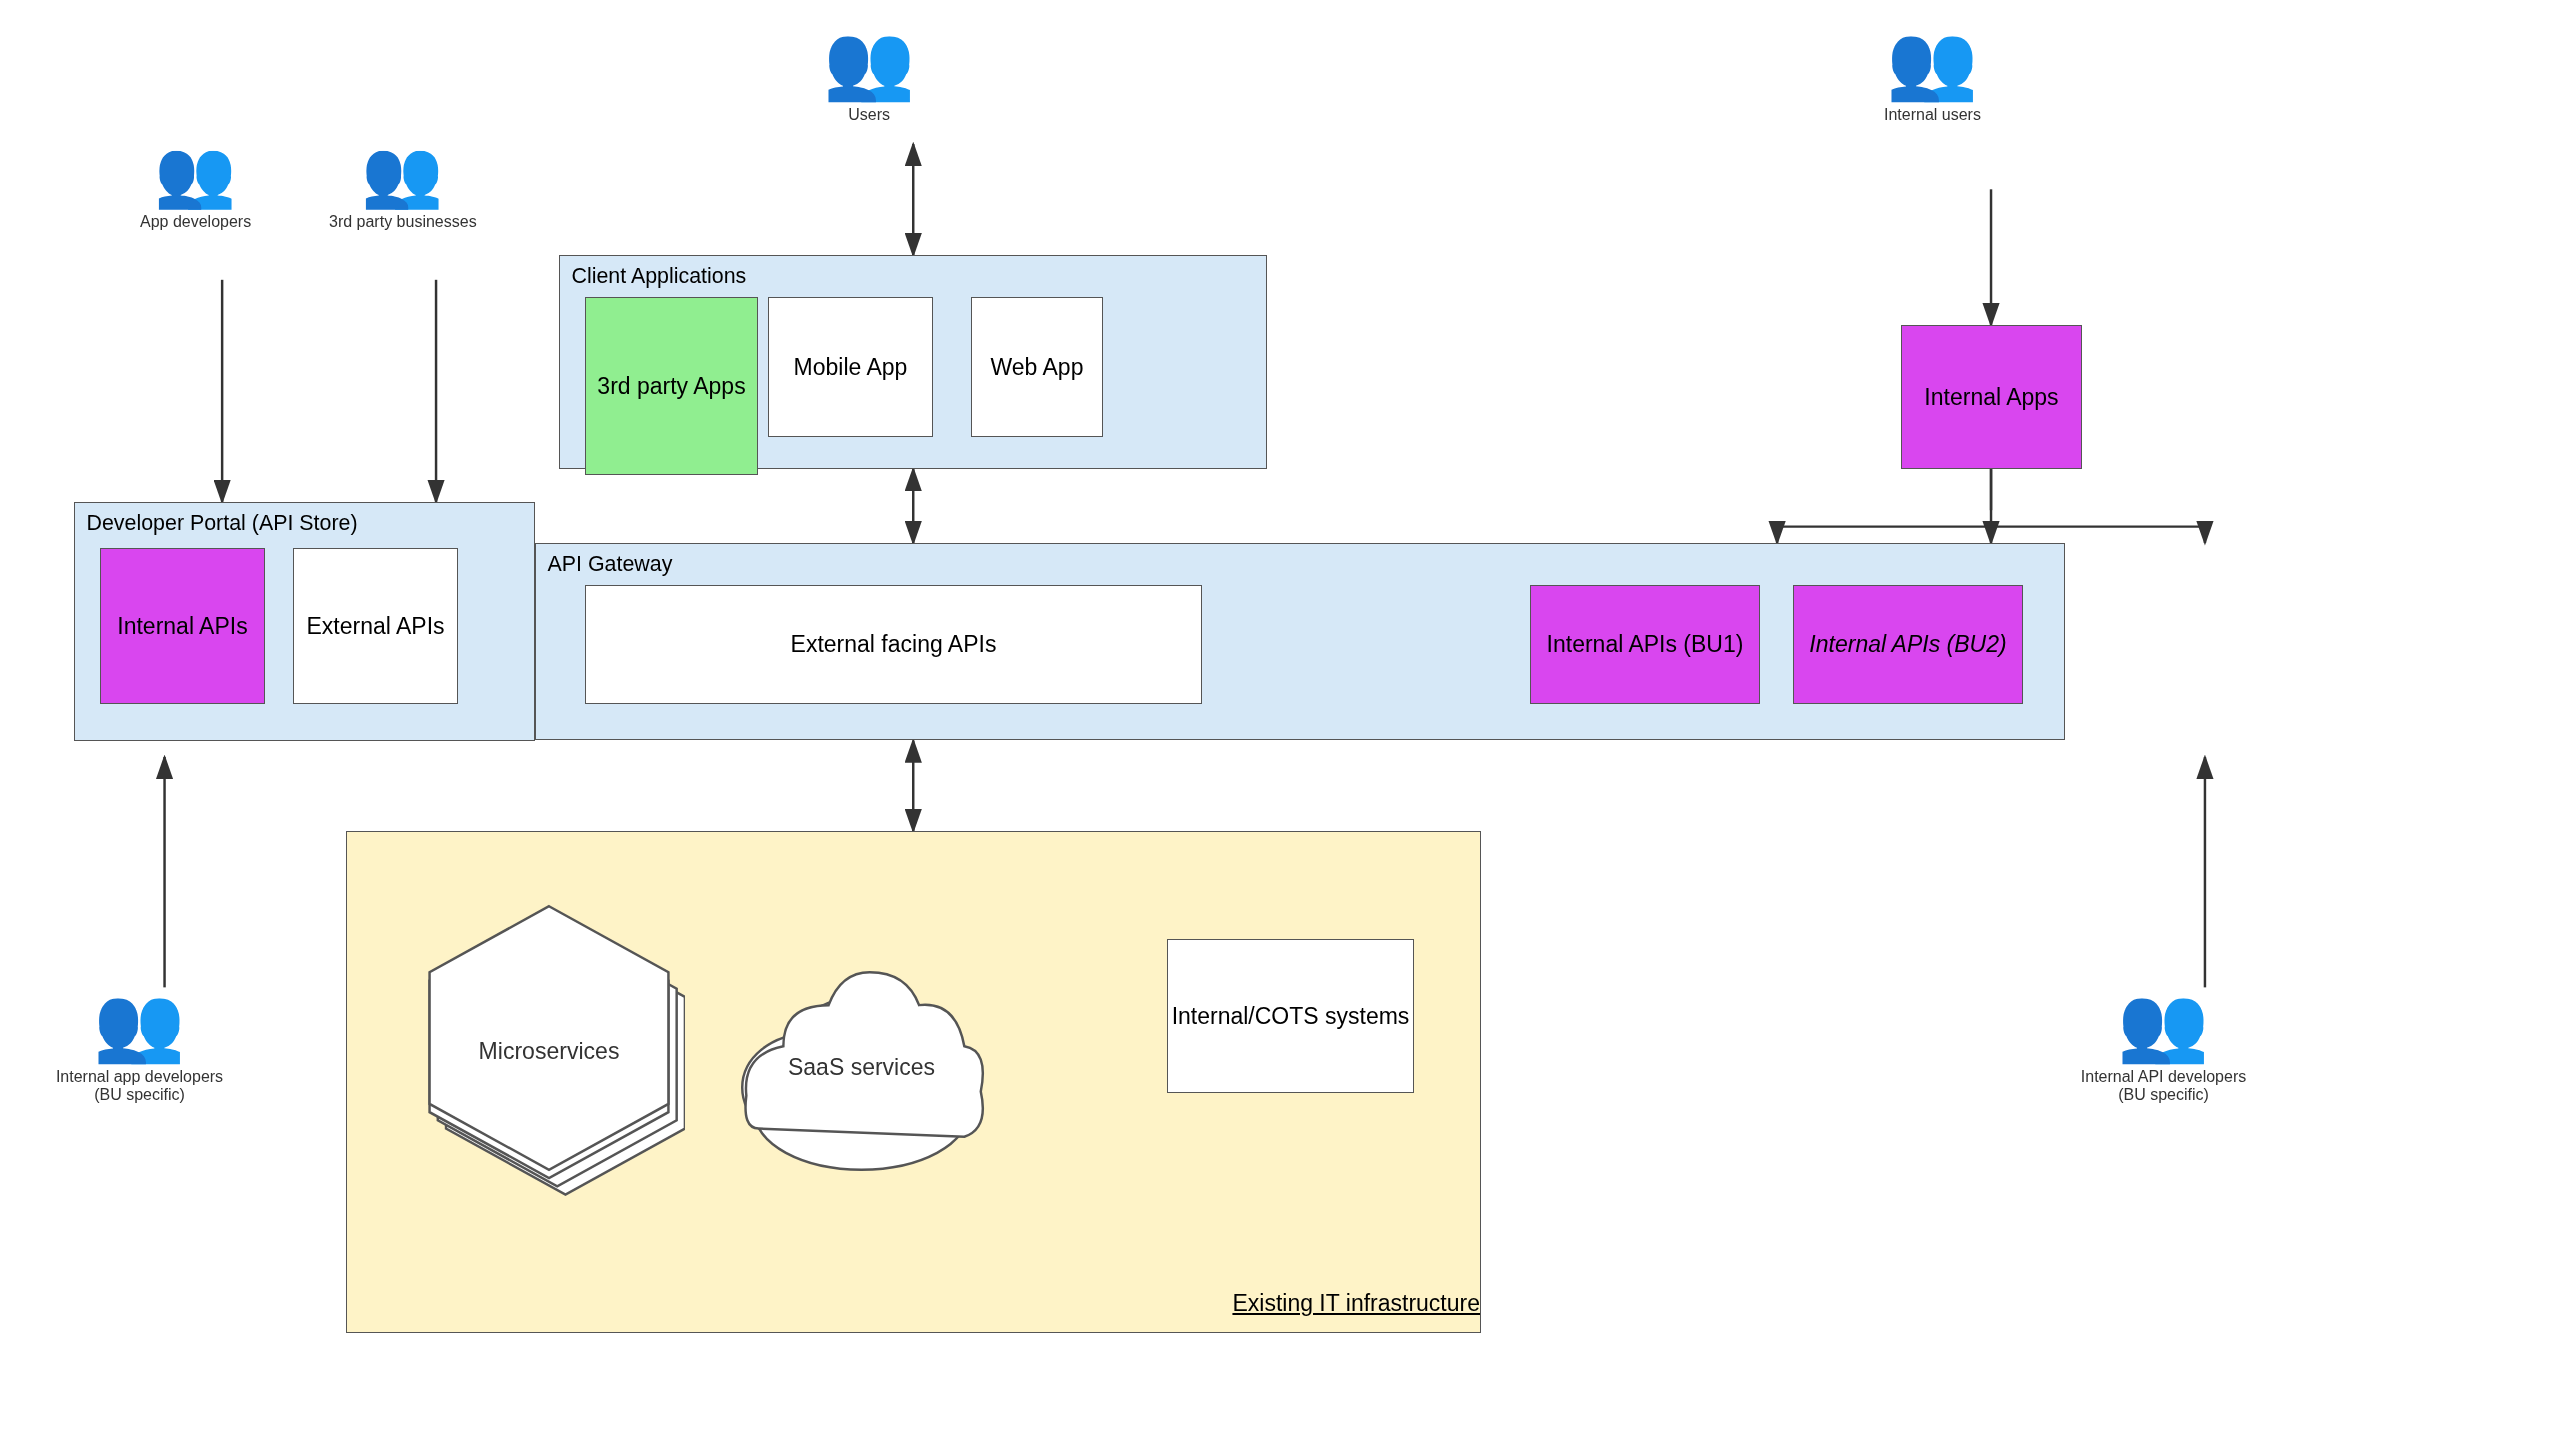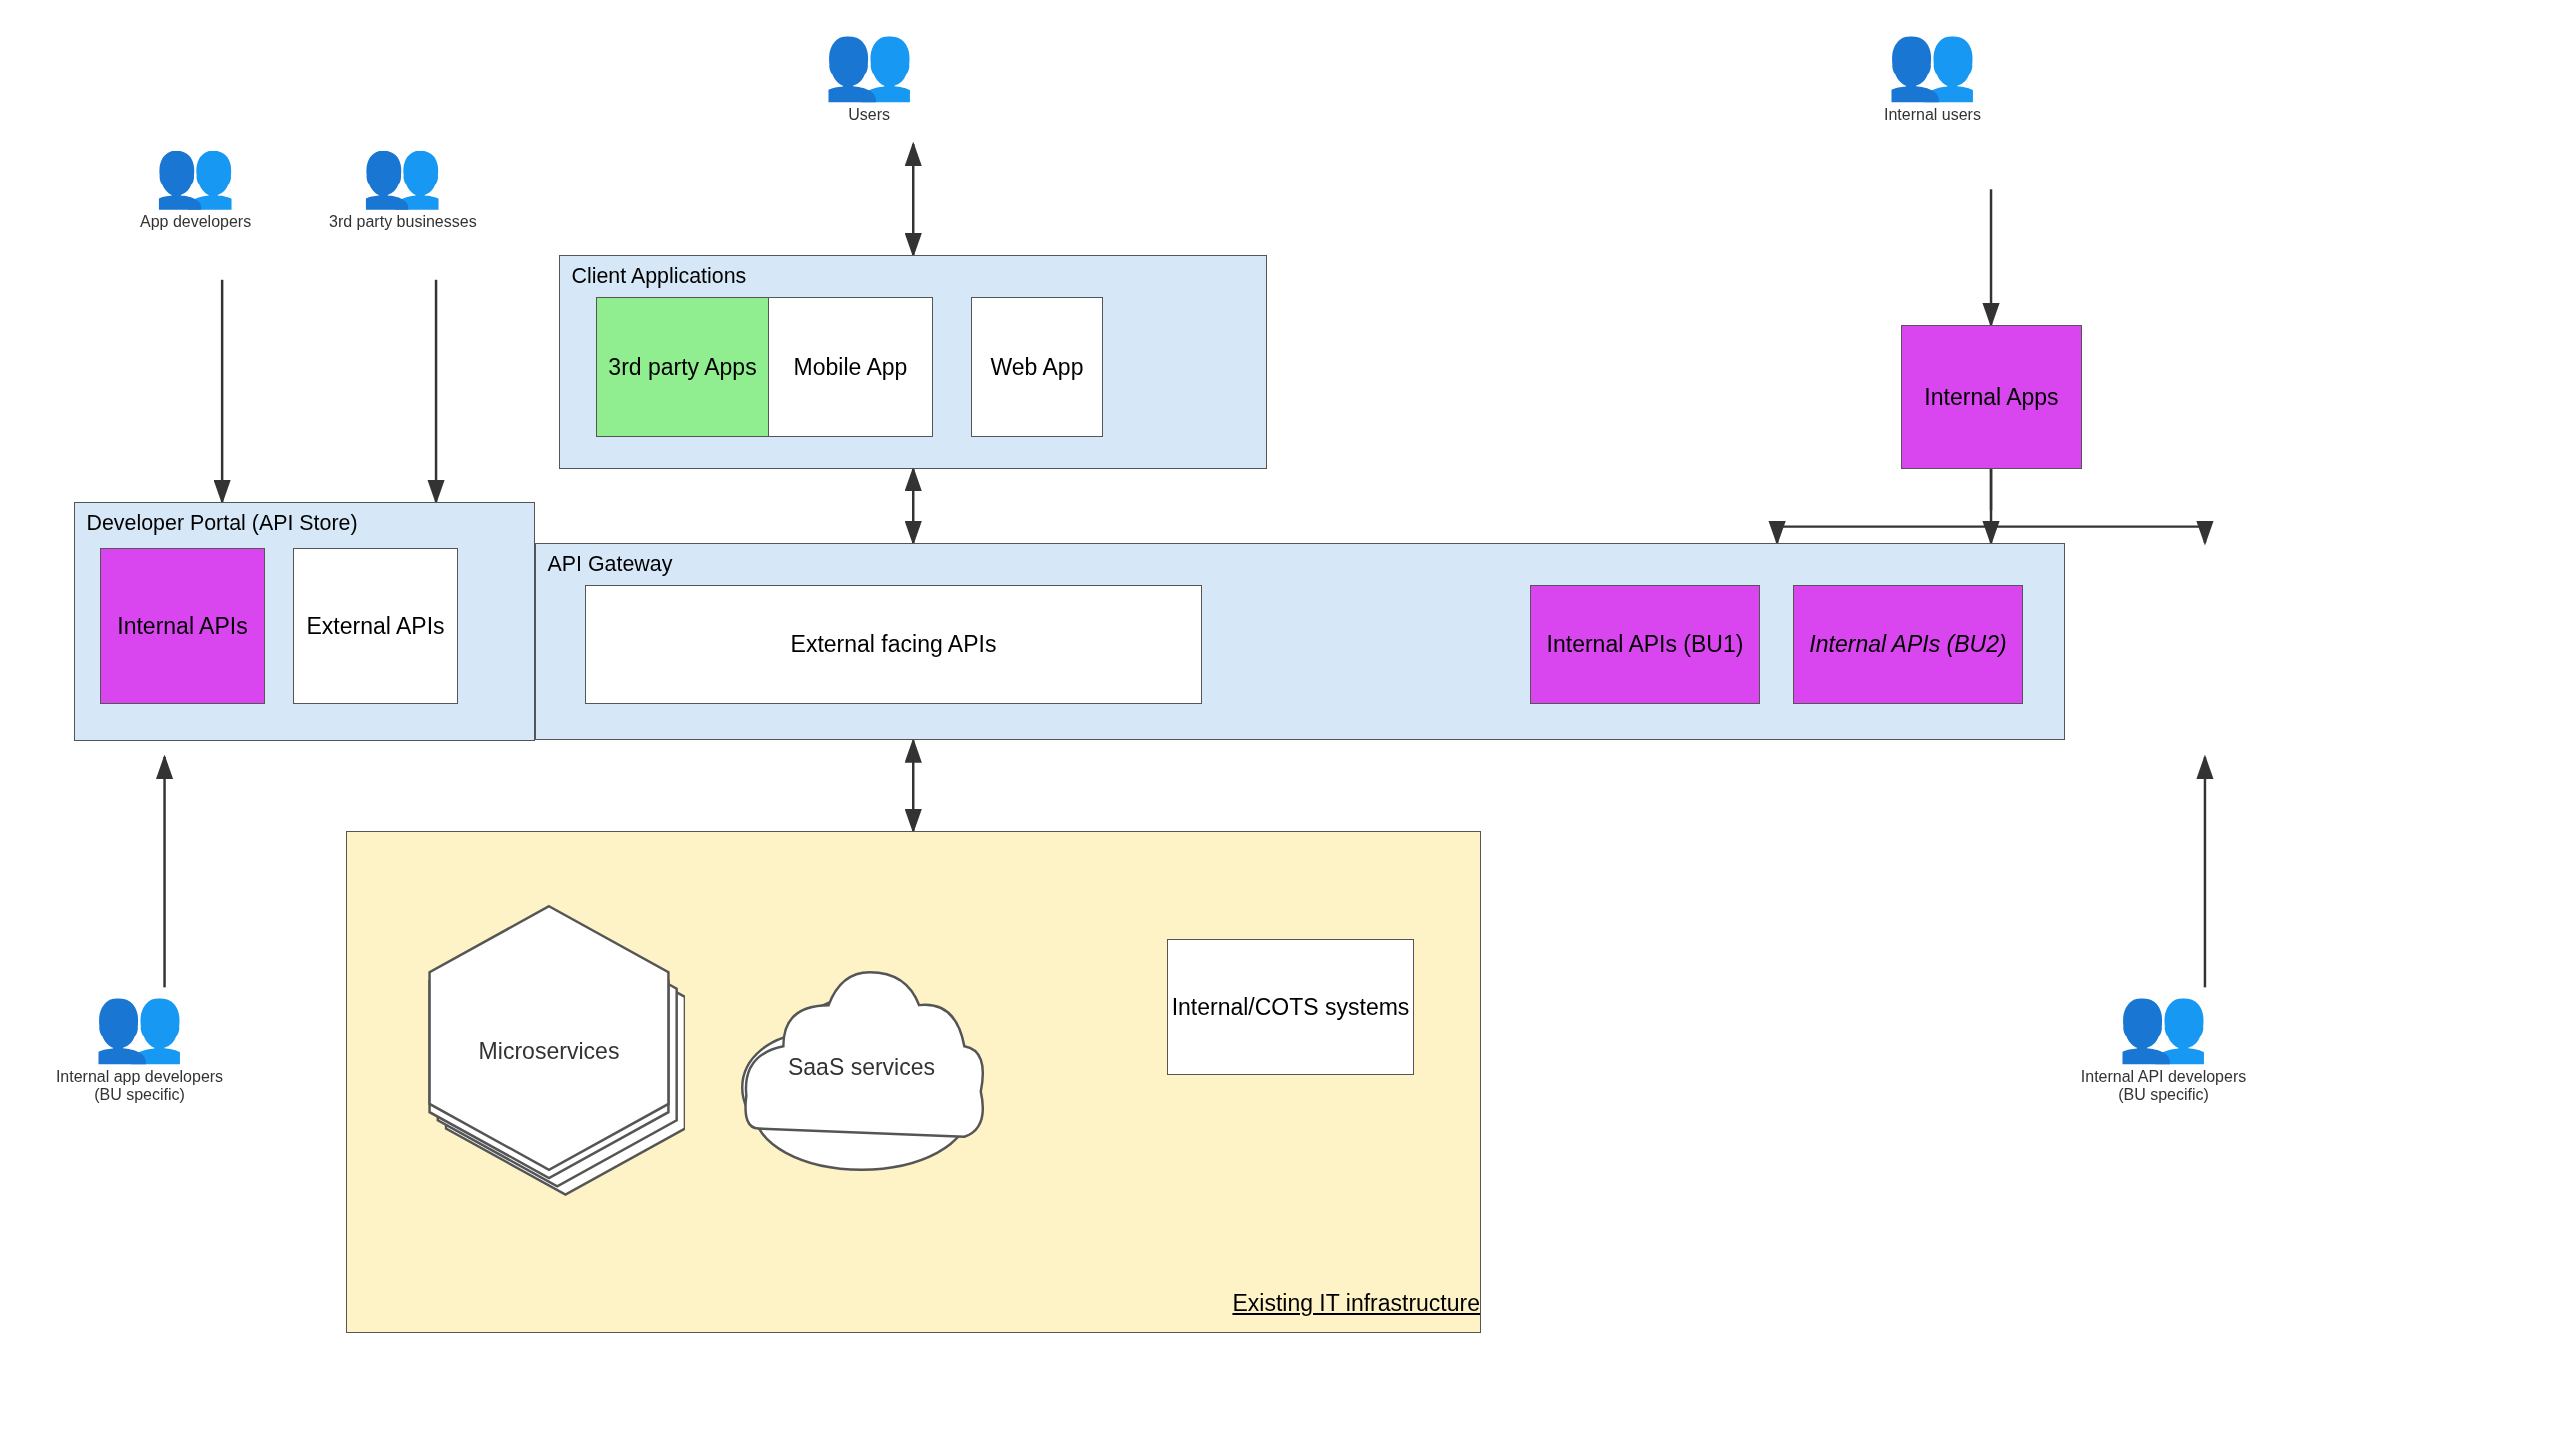--- a/index.html
+++ b/index.html
@@ -140,21 +140,21 @@
   </div>
 
   <div class="icon-group" style="left: 329px; top: 140px;">
     <div class="user-icon" style="color: #6ab04c; font-size: 66px;">👥</div>
     <div class="label">3rd party businesses</div>
   </div>
 
   <div class="box box-blue" style="left: 559px; top: 255px; width: 708px; height: 214px;">
     <div style="position:absolute; top:8.2px; left:11.5px; font-size:21.4px;">Client Applications</div>
 
-    <div class="box box-green" style="position:absolute; left:36px; top:41px; width:173px; height:140px;">
+    <div class="box box-green" style="position:absolute; left:25px; top:41px; width:173px; height:178px;">
       <span>3rd party Apps</span>
     </div>
 
     <div class="box box-white" style="position:absolute; left:208px; top:41px; width:165px; height:140px;">
       <span>Mobile App</span>
     </div>
 
     <div class="box box-white" style="position:absolute; left:411px; top:41px; width:132px; height:140px;">
       <span>Web App</span>
     </div>
@@ -217,21 +217,21 @@
         <ellipse cx="155" cy="220" rx="125" ry="65" fill="#fff"></ellipse>
         <ellipse cx="90" cy="195" rx="75" ry="58" fill="#fff"></ellipse>
         <ellipse cx="220" cy="195" rx="75" ry="58" fill="#fff"></ellipse>
         <ellipse cx="155" cy="155" rx="85" ry="65" fill="#fff"></ellipse>
 
         <path d="M30,240 Q10,240 15,200 Q10,150 60,140 Q60,90 115,90 Q130,50 165,50 Q210,50 225,90 Q270,85 280,140 Q310,145 300,195 Q310,240 280,250 Z" fill="#fff" stroke="#555" stroke-width="3"></path>
         <text x="155" y="175" text-anchor="middle" font-size="28" fill="#333" font-family="Arial">SaaS services</text>
       </svg>
     </div>
 
-    <div class="box box-white" style="position:absolute; right:66px; top:107px; width:247px; height:136px;">
+    <div class="box box-white" style="position:absolute; right:66px; top:107px; width:247px; height:154px;">
       <span style="font-size:23px;">Internal/COTS systems</span>
     </div>
   </div>
 
   <div class="icon-group" style="left: 49px; top: 987px;">
     <div class="user-icon" style="color: #e74c3c; font-size: 74px;">👥</div>
     <div class="label">Internal app developers (BU specific)</div>
   </div>
 
   <div class="icon-group" style="left: 2073px; top: 987px;">

